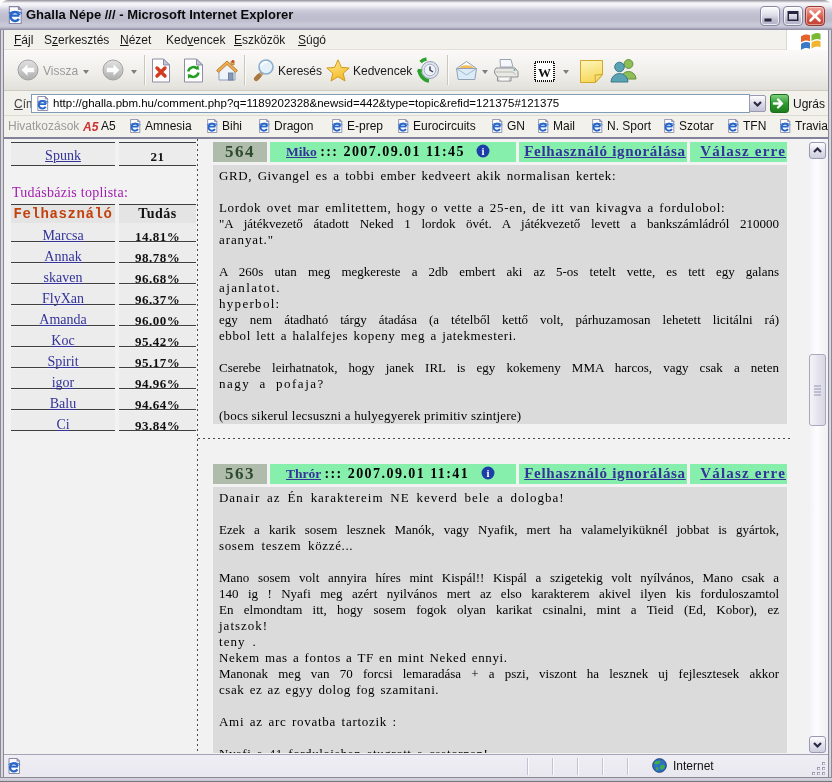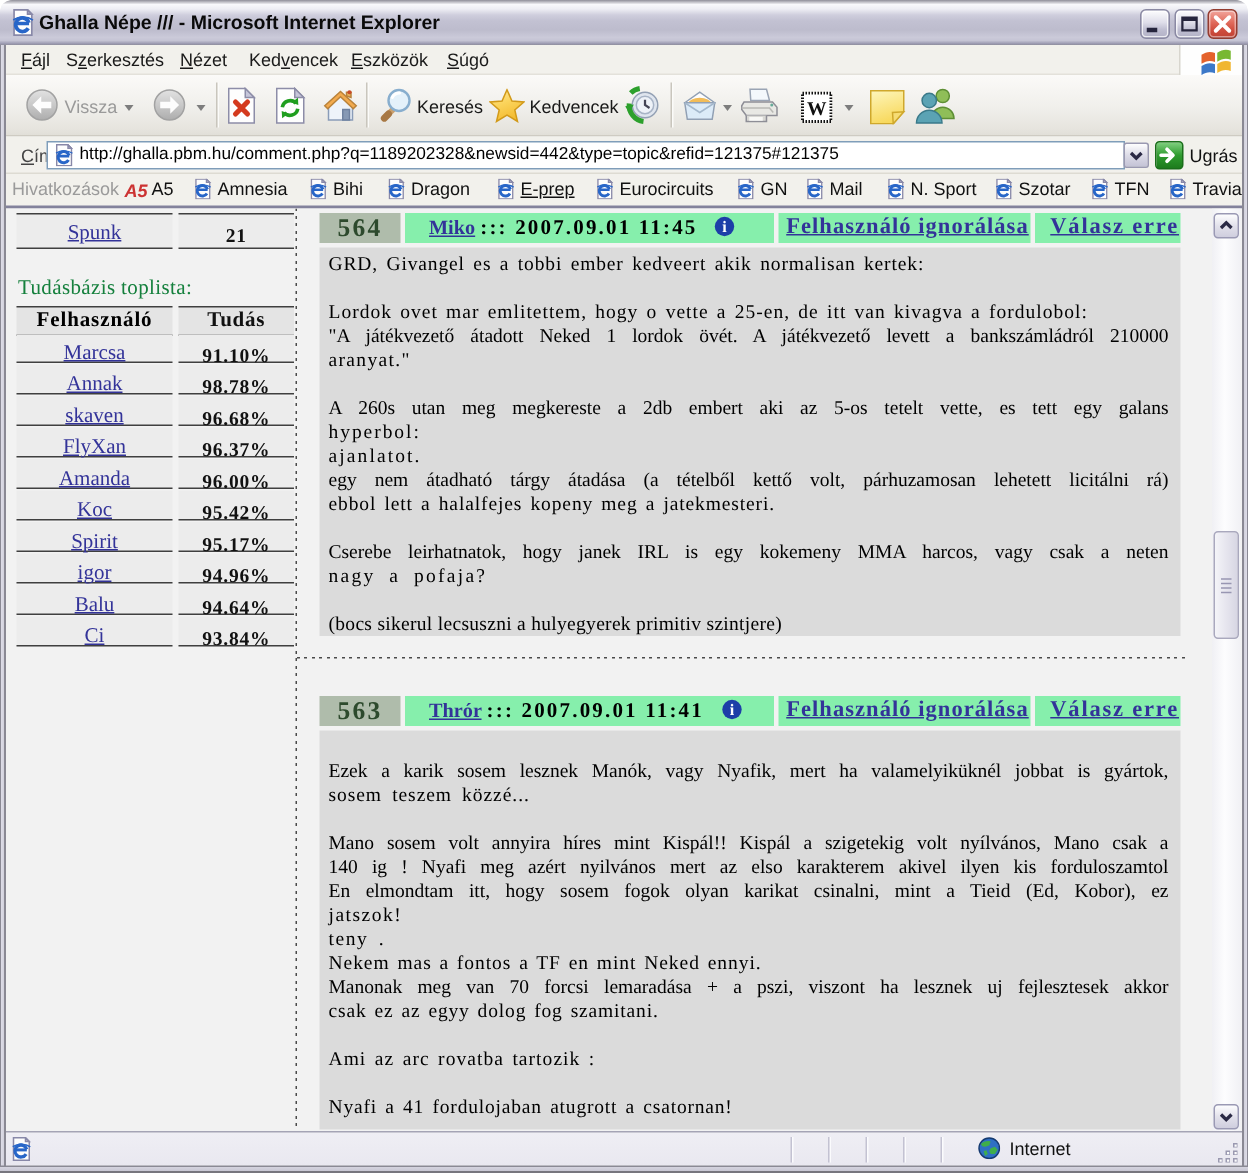--- a/index.html
+++ b/index.html
@@ -267,21 +267,21 @@
         <use href="#iedoc"></use>
       </svg>
       <span class="ll" style="left:218px;">Bihi</span>
     <svg class="abs licon" style="left:253px;" width="14" height="14" viewBox="0 0 16 16">
         <use href="#iedoc"></use>
       </svg>
       <span class="ll" style="left:270px;">Dragon</span>
     <svg class="abs licon" style="left:326px;" width="14" height="14" viewBox="0 0 16 16">
         <use href="#iedoc"></use>
       </svg>
-      <span class="ll" style="left:343px;text-decoration:underline;">E-prep</span>
+      <span class="ll" style="left:343px;">E-prep</span>
     <svg class="abs licon" style="left:392px;" width="14" height="14" viewBox="0 0 16 16">
         <use href="#iedoc"></use>
       </svg>
       <span class="ll" style="left:409px;">Eurocircuits</span>
     <svg class="abs licon" style="left:486px;" width="14" height="14" viewBox="0 0 16 16">
         <use href="#iedoc"></use>
       </svg>
       <span class="ll" style="left:503px;">GN</span>
     <svg class="abs licon" style="left:532px;" width="14" height="14" viewBox="0 0 16 16">
         <use href="#iedoc"></use>
@@ -304,28 +304,28 @@
       </svg>
       <span class="ll" style="left:791px;">Travian</span>
   </div>
   <div class="abs" id="ctborder"></div>
   <div class="abs" id="content">
 
     <div class="scell" style="left:7px;top:3px;width:104px;height:24px;background:#ececec;"></div>
     <div class="scell" style="left:115px;top:3px;width:77px;height:24px;background:#ececec;"></div>
     <div class="sbl" style="left:7px;top:9px;"><a href="#s">Spunk</a></div>
     <div class="sbv" style="top:10px;">21</div>
-    <div style="position:absolute;left:8px;top:46px;font-size:14px;letter-spacing:0.25px;color:#15803d;">Tudásbázis toplista:</div>
+    <div style="position:absolute;left:8px;top:46px;font-size:14px;letter-spacing:0.25px;color:#a21caf;">Tudásbázis toplista:</div>
     <div class="scell" style="left:7px;top:65px;width:104px;height:20px;background:#e4e4e4;"></div>
     <div class="scell" style="left:115px;top:65px;width:77px;height:20px;background:#e4e4e4;"></div>
-    <div class="sbl" style="left:7px;top:67px;font-weight:bold;color:#000000;letter-spacing:0.6px;">Felhasználó</div>
+    <div class="sbl" style="left:7px;top:67px;font-weight:bold;color:#c2410c;letter-spacing:0.6px;font-family:Liberation Mono, monospace;">Felhasználó</div>
     <div class="sbv" style="top:67px;font-size:14px;">Tudás</div>
     <div class="srow" style="top:84px;height:20px;">
         <span class="sbl" style="left:7px;top:5px;"><a href="#s">Marcsa</a></span>
-        <span class="sbv" style="top:6px;">91.10%</span>
+        <span class="sbv" style="top:6px;">14.81%</span>
       </div>
     <div class="srow" style="top:104px;height:21px;">
         <span class="sbl" style="left:7px;top:6px;"><a href="#s">Annak</a></span>
         <span class="sbv" style="top:7px;">98.78%</span>
       </div>
     <div class="srow" style="top:125px;height:21px;">
         <span class="sbl" style="left:7px;top:6px;"><a href="#s">skaven</a></span>
         <span class="sbv" style="top:7px;">96.68%</span>
       </div>
     <div class="srow" style="top:146px;height:21px;">
@@ -371,22 +371,22 @@
     <div class="hdrcell graycell" style="left:686px;top:3px;width:97px;font-size:15px;font-weight:bold;text-align:right;padding:1px 1px 0 0;letter-spacing:1.2px;">
       <a class="plink" href="#v">Válasz erre</a></div>
     <div class="postbody" style="top:26px;height:256px;padding-top:3px;box-sizing:content-box;overflow:hidden;">
       <div class="ln" style="word-spacing:1.8px;letter-spacing:0.58px;">GRD, Givangel es a tobbi ember kedveert akik normalisan kertek:</div>
       <div class="ln"></div>
       <div class="ln" style="word-spacing:1.6px;letter-spacing:0.67px;">Lordok ovet mar emlitettem, hogy o vette a 25-en, de itt van kivagva a fordulobol:</div>
       <div class="ln j">"A játékvezető átadott Neked 1 lordok övét. A játékvezető levett a bankszámládról 210000</div>
       <div class="ln" style="letter-spacing:0.9px;">aranyat."</div>
       <div class="ln"></div>
       <div class="ln j">A 260s utan meg megkereste a 2db embert aki az 5-os tetelt vette, es tett egy galans</div>
+      <div class="ln" style="letter-spacing:1.4px;">ajanlatot.</div>
       <div class="ln" style="letter-spacing:1.3px;">hyperbol:</div>
-      <div class="ln" style="letter-spacing:1.4px;">ajanlatot.</div>
       <div class="ln j">egy nem átadható tárgy átadása (a tételből kettő volt, párhuzamosan lehetett licitálni rá)</div>
       <div class="ln" style="word-spacing:1.6px;letter-spacing:0.59px;">ebbol lett a halalfejes kopeny meg a jatekmesteri.</div>
       <div class="ln"></div>
       <div class="ln j">Cserebe leirhatnatok, hogy janek IRL is egy kokemeny MMA harcos, vagy csak a neten</div>
       <div class="ln" style="word-spacing:4.5px;letter-spacing:1.5px;">nagy a pofaja?</div>
       <div class="ln"></div>
       <div class="ln" style="letter-spacing:0.2px;">(bocs sikerul lecsuszni a hulyegyerek primitiv szintjere)</div>
     </div>
     <div id="hdash"></div>
 
@@ -396,20 +396,21 @@
       <svg width="14" height="14" viewBox="0 0 13 13" style="vertical-align:-2px;margin-left:8px;">
           <circle cx="6.5" cy="6.5" r="6" fill="#1d3ea8"></circle>
           <text x="6.5" y="10" font-family="Liberation Serif" font-size="10" font-weight="bold" fill="#fff" text-anchor="middle">i</text>
         </svg>
     </div>
     <div class="hdrcell graycell" style="left:515px;top:325px;width:168px;font-size:15px;font-weight:bold;text-align:center;padding:1px 0 0 4px;letter-spacing:0.7px;">
       <a class="plink" href="#f">Felhasználó ignorálása</a></div>
     <div class="hdrcell graycell" style="left:686px;top:325px;width:97px;font-size:15px;font-weight:bold;text-align:right;padding:1px 1px 0 0;letter-spacing:1.2px;">
       <a class="plink" href="#v">Válasz erre</a></div>
     <div class="postbody" style="top:348px;height:263px;padding-top:3px;box-sizing:content-box;overflow:hidden;">
+      <div class="ln" style="word-spacing:2.6px;letter-spacing:0.98px;">Danair az Én karaktereim NE keverd bele a dologba!</div>
       <div class="ln"></div>
       <div class="ln j">Ezek a karik sosem lesznek Manók, vagy Nyafik, mert ha valamelyiküknél jobbat is gyártok,</div>
       <div class="ln" style="word-spacing:2.9px;letter-spacing:0.63px;">sosem teszem közzé...</div>
       <div class="ln"></div>
       <div class="ln j">Mano sosem volt annyira híres mint Kispál!! Kispál a szigetekig volt nyílvános, Mano csak a</div>
       <div class="ln j">140 ig ! Nyafi meg azért nyilvános mert az elso karakterem akivel ilyen kis forduloszamtol</div>
       <div class="ln j">En elmondtam itt, hogy sosem fogok olyan karikat csinalni, mint a Tieid (Ed, Kobor), ez</div>
       <div class="ln" style="letter-spacing:1px;">jatszok!</div>
       <div class="ln" style="word-spacing:2.7px;letter-spacing:1.05px;">teny .</div>
       <div class="ln" style="word-spacing:1.3px;letter-spacing:0.64px;">Nekem mas a fontos a TF en mint Neked ennyi.</div>

